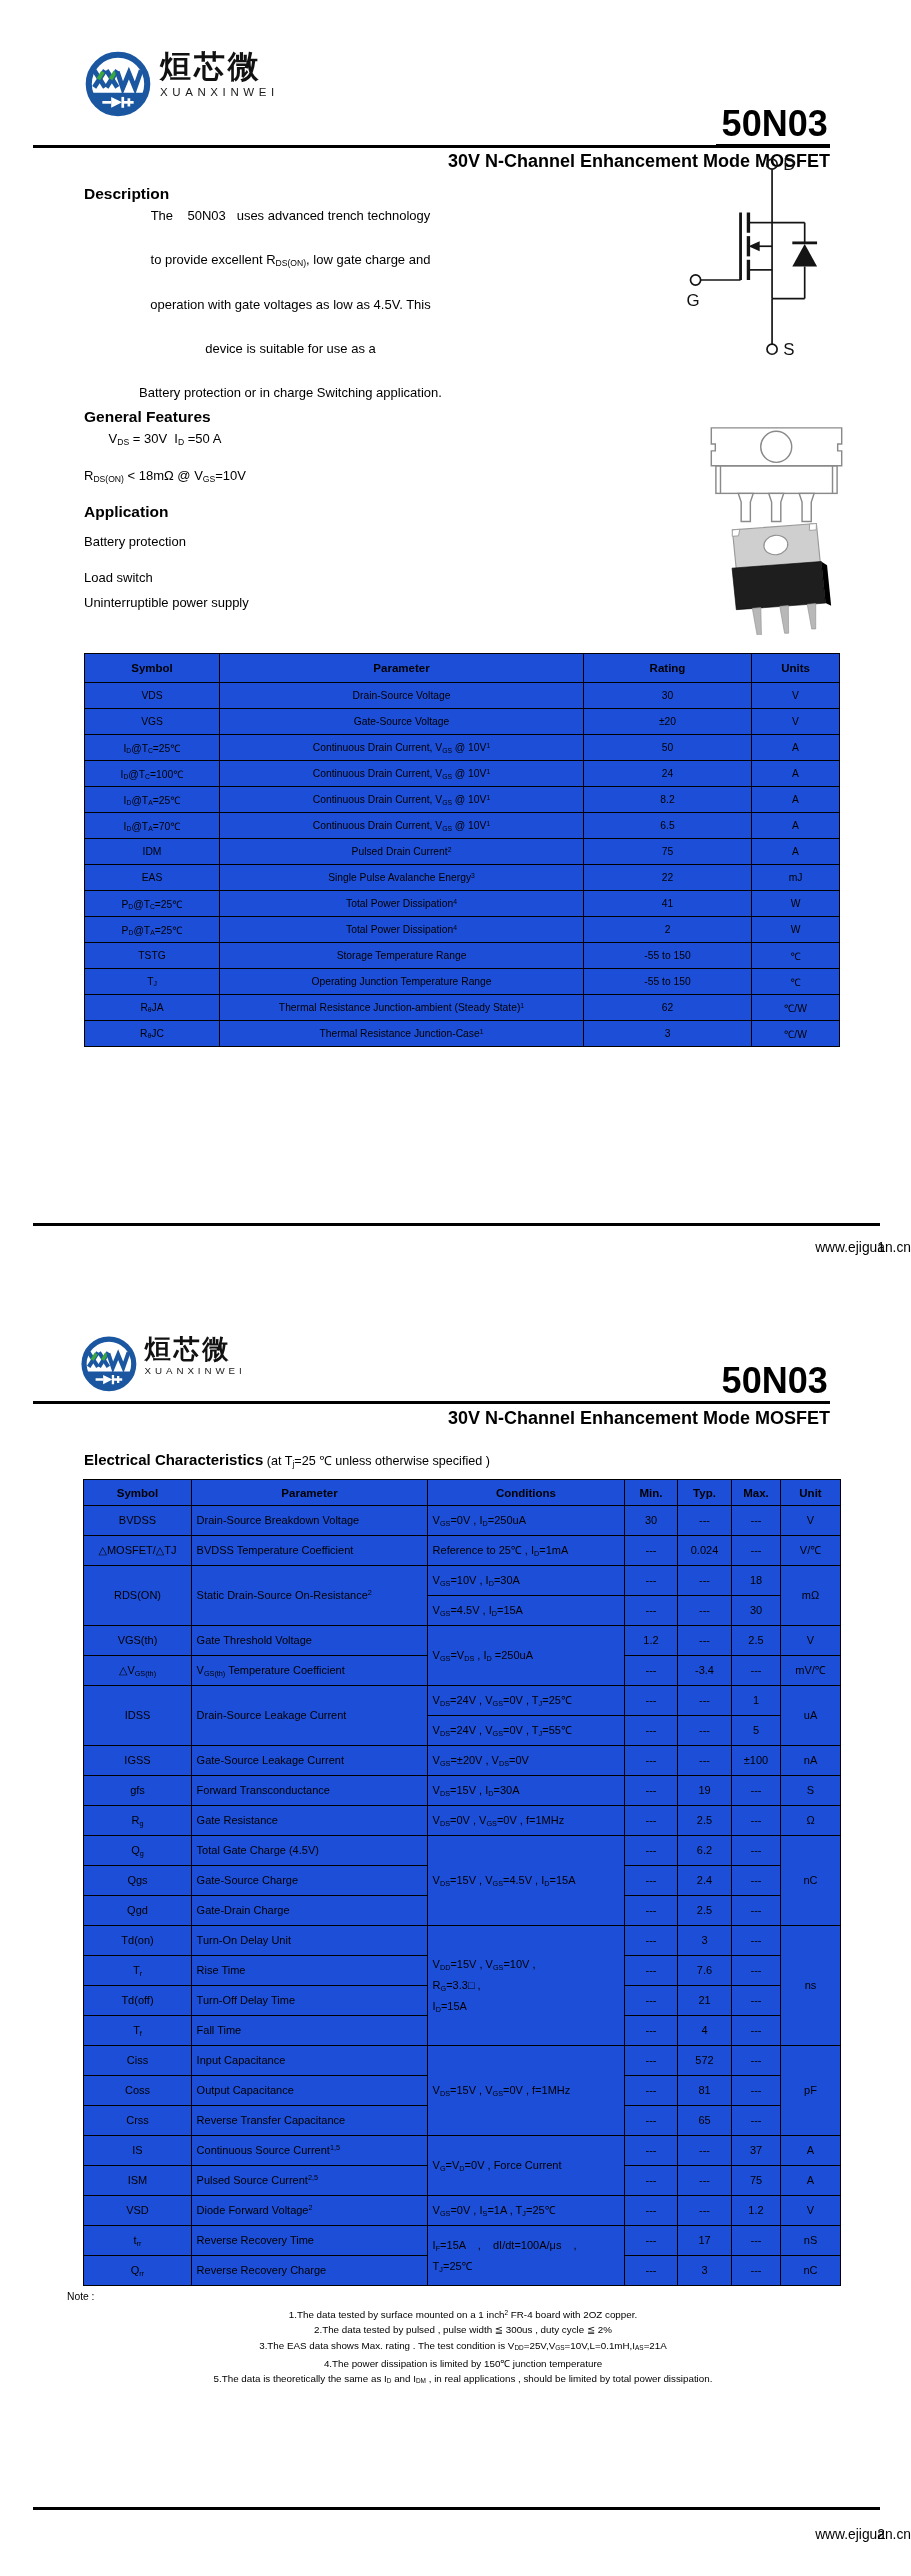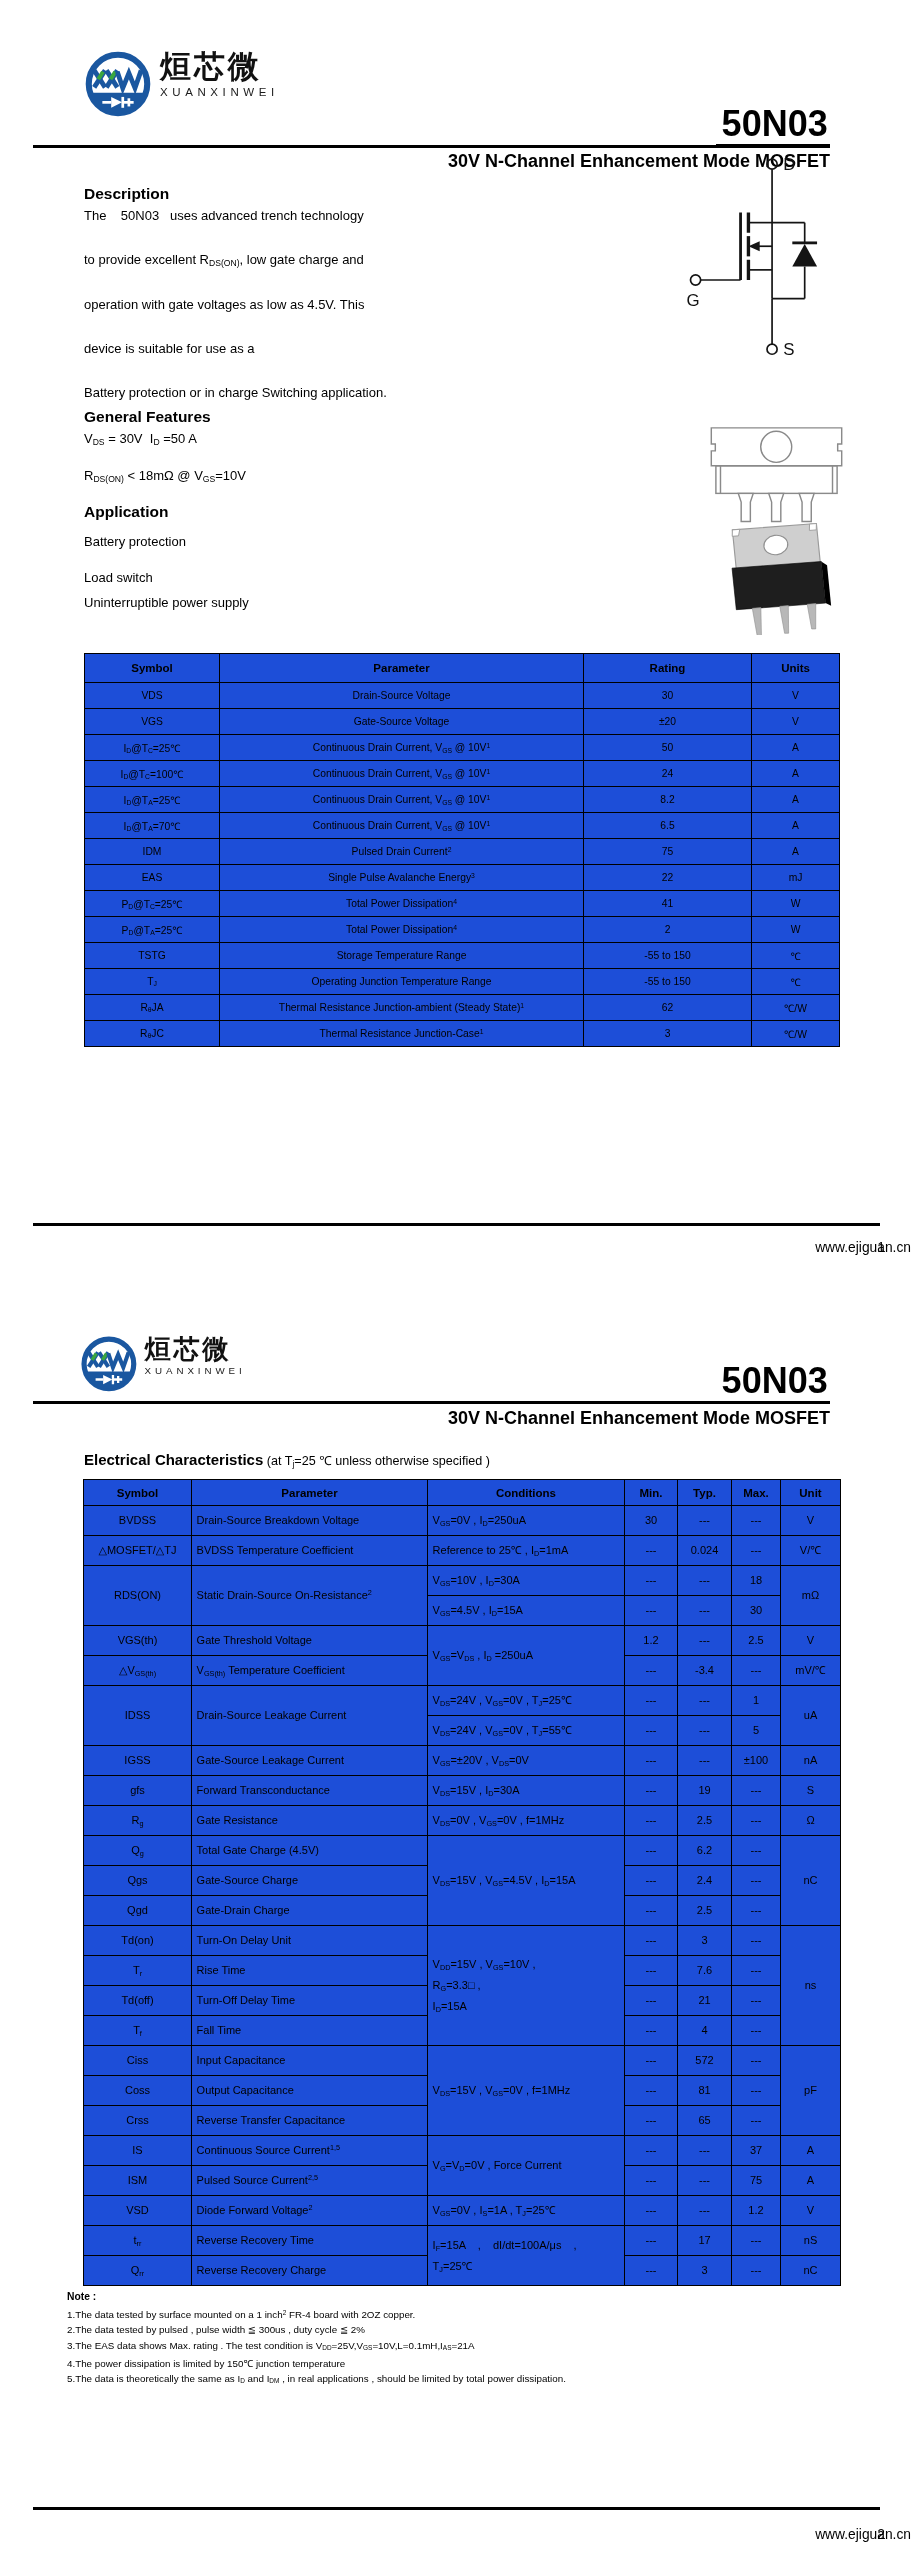--- a/index.html
+++ b/index.html
@@ -1,21 +1,21 @@
 <!DOCTYPE html>
 <html style="font-size:9.2px"><head>
 <meta charset="utf-8">
 <style>
   html,body{margin:0;padding:0;background:#ffffff;}
   body{width:911px;font-family:"Liberation Sans",sans-serif;color:#000;}
   .page{position:relative;width:911px;background:#fff;overflow:hidden;}
   #page1{height:1314px;}
   #page2{height:1262px;}
   .abs{position:absolute;}
-  .pre{white-space:pre-wrap;}
+  .pre{white-space:pre-wrap;text-align:center;}
   sub{font-size:66%;vertical-align:-0.22em;}
   sup{font-size:66%;vertical-align:0.5em;}
 
   
   .logo{display:flex;align-items:flex-start;gap:8px;}
   .logo-mark{width:68px;height:68px;flex:0 0 auto;}
   .logo-cn{font-size:31px;font-weight:bold;letter-spacing:2.9px;line-height:1.12;color:#111;}
   .logo-en{font-size:11.5px;letter-spacing:4.6px;color:#1b1b1b;margin-top:1.1px;}
   .logo.small{transform:scale(0.85);transform-origin:0 0;}
 
@@ -36,21 +36,21 @@
   .t1 td{height:26px;font-size:10.3px;white-space:pre-wrap;}
   .t2{width:757px;}
   .t2 th{height:26px;font-size:11.5px;border-width:1.1px 0.6px;}
   .t2 td{height:30px;font-size:11px;border-width:1.1px 0.6px;white-space:pre-wrap;line-height:1.9;}
   .t2 td.al{text-align:left;padding-left:4.6px;}
 
   .elec-heading{font-size:12.6px;}
   .elec-heading .hb{font-size:15px;font-weight:bold;}
 
   .notes{font-size:9.8px;line-height:15.5px;}
-  .notes .nh{font-size:10.3px;font-weight:bold;}
+  .notes .nh{font-size:10.3px;}
 
   .footer-line{background:#000;height:3.4px;}
   .footer-site{width:100%;text-align:right;font-size:13.8px;}
   .footer-page{font-size:13.8px;}
 </style>
 </head>
 <body>
 
 <div class="page" id="page1">
 

